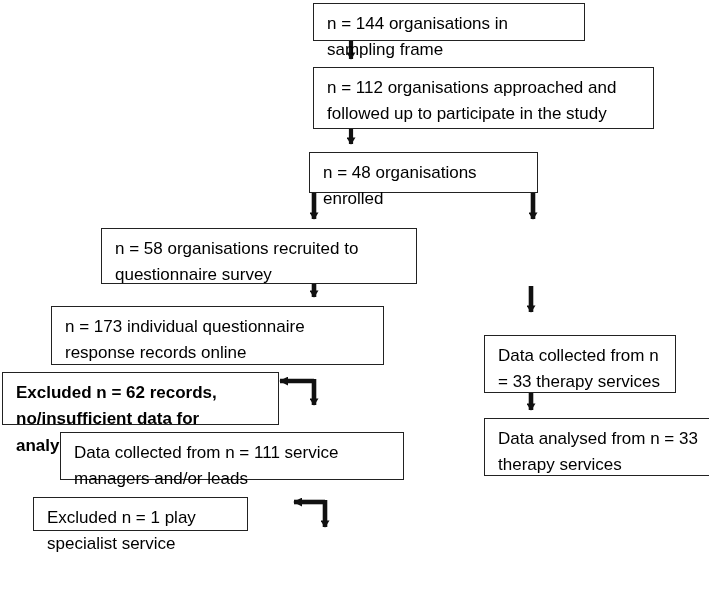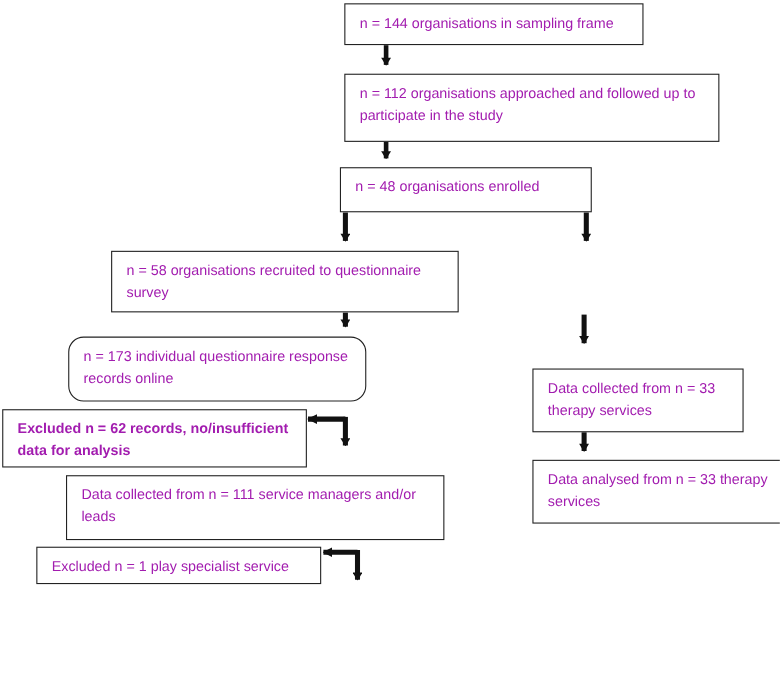--- a/index.html
+++ b/index.html
@@ -14,22 +14,22 @@
     height: 615px;
     background: #ffffff;
     font-family: "Liberation Sans", sans-serif;
     overflow: hidden;
   }
   .node {
     position: absolute;
     box-sizing: border-box;
     border: 1.6px solid #222222;
     background: #ffffff;
-    color: #a21caf;
-    font-size: 13px;
+    color: #000000;
+    font-size: 17px;
     line-height: 1.55;
     padding: 7px 11px 7px 13px;
     z-index: 2;
     white-space: normal;
   }
   .node .label {
     display: block;
   }
   svg.connectors {
     position: absolute;
@@ -105,38 +105,38 @@
 
   <div class="node" style="left:309px; top:152px; width:229px; height:41px;">
     <span class="label">n = 48 organisations enrolled</span>
   </div>
 
   <div class="node" style="left:73px; top:228px; width:316px; height:56px;margin-left:28px;">
     <span class="label">n = 58 organisations recruited to questionnaire survey</span>
   </div>
 
 
-  <div class="node" style="left:62px; top:306px; width:271px; height:59px;border-radius:14px;">
+  <div class="node" style="left:51px; top:306px; width:333px; height:59px;">
     <span class="label">n = 173 individual questionnaire response records online</span>
   </div>
 
   <div class="node" style="left:484px; top:320px; width:192px; height:58px;margin-top:15px;">
     <span class="label">Data collected from n = 33 therapy services</span>
   </div>
 
   <div class="node" style="left:2px; top:372px; width:277px; height:53px;font-weight:bold;">
     <span class="label">Excluded n = 62 records, no/insufficient data for analysis</span>
   </div>
 
-  <div class="node" style="left:60px; top:432px; width:344px; height:59px;padding-left:13px;">
+  <div class="node" style="left:60px; top:432px; width:344px; height:48px;padding-left:13px;">
     <span class="label">Data collected from n = 111 service managers and/or leads</span>
   </div>
 
   <div class="node" style="left:484px; top:418px; width:228px; height:58px;">
     <span class="label">Data analysed from n = 33 therapy services</span>
   </div>
 
-  <div class="node" style="left:33px; top:497px; width:259px; height:34px;">
+  <div class="node" style="left:33px; top:497px; width:215px; height:34px;">
     <span class="label">Excluded n = 1 play specialist service</span>
   </div>
 
 
 </div>
 
 </body></html>

